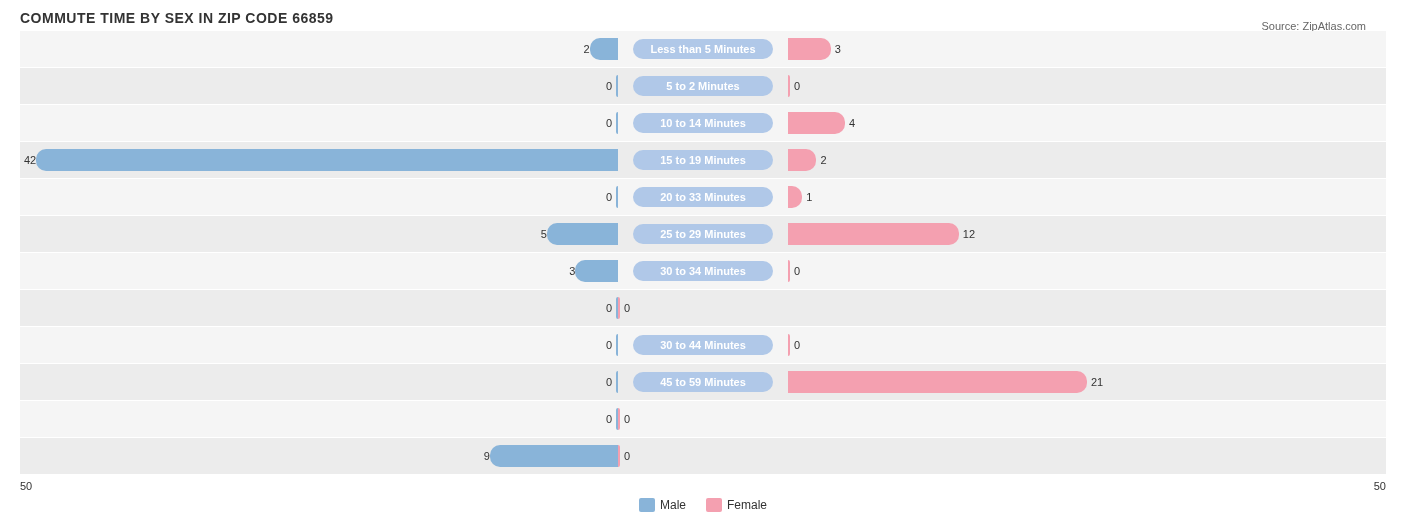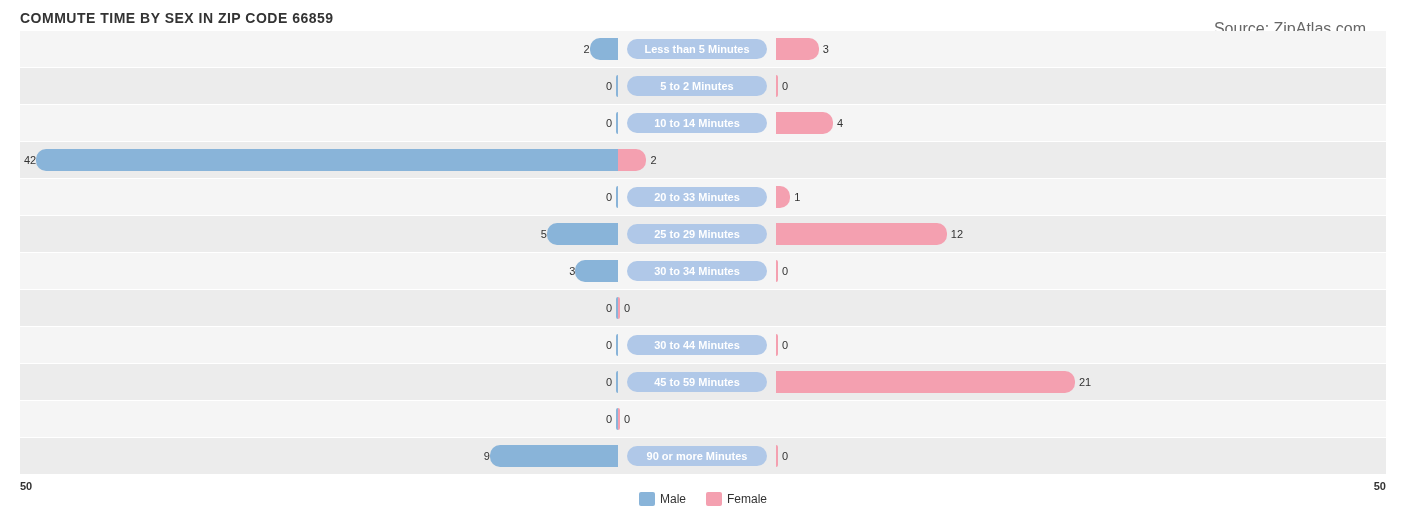--- a/index.html
+++ b/index.html
@@ -15,21 +15,21 @@
       font-weight: bold;
       text-transform: uppercase;
       color: #333;
       margin-bottom: 5px;
       letter-spacing: 0.5px;
     }
     .source {
       position: absolute;
       top: 10px;
       right: 20px;
-      font-size: 16px;
+      font-size: 11px;
       color: #666;
     }
     .chart-area {
       position: relative;
       width: 100%;
     }
     .bar-row {
       display: flex;
       align-items: center;
       height: 36px;
@@ -94,25 +94,25 @@
     }
     .axis-row {
       display: flex;
       justify-content: space-between;
       margin-top: 6px;
       padding: 0 0;
     }
     .axis-label {
       font-size: 11px;
       color: #333;
-      font-weight: bold;
     }
     .legend {
       display: flex;
       justify-content: center;
+      margin-top: 6px;
       gap: 20px;
     }
     .legend-item {
       display: flex;
       align-items: center;
       gap: 5px;
       font-size: 12px;
       color: #333;
     }
     .legend-swatch {
@@ -127,21 +127,21 @@
       width: 100%;
     }
     .row-left {
       width: calc(50% - 85px);
       display: flex;
       align-items: center;
       justify-content: flex-end;
       padding-right: 0;
     }
     .row-center {
-      width: 158px;
+      width: 170px;
       display: flex;
       align-items: center;
       justify-content: center;
       z-index: 3;
       flex-shrink: 0;
     }
     .row-right {
       width: calc(50% - 85px);
       display: flex;
       align-items: center;
@@ -227,20 +227,23 @@
     </div>
   </div>
       <div class="bar-row">
     <div class="bar-row-container">
       <div class="row-left">
         <div class="m-bar-wrap">
           <span class="male-value">42</span>
               <div class="male-bar" style="width:100%;"></div>
         </div>
       </div>
+      <div class="row-center">
+        <div class="center-label">15 to 19 Minutes</div>
+      </div>
       <div class="row-right">
         <div class="f-bar-wrap">
           <div class="female-bar" style="width:4.761904761904762%;"></div>
               <span class="female-value">2</span>
         </div>
       </div>
     </div>
   </div>
       <div class="bar-row">
     <div class="bar-row-container">
@@ -369,23 +372,20 @@
       </div>
     </div>
   </div>
       <div class="bar-row">
     <div class="bar-row-container">
       <div class="row-left">
         <div class="m-bar-wrap">
           <span class="male-value">9</span>
               <div class="male-bar" style="width:21.428571428571427%;"></div>
         </div>
-      </div>
-      <div class="row-center">
-        <div class="center-label">90 or more Minutes</div>
       </div>
       <div class="row-right">
         <div class="f-bar-wrap">
           <div class="female-bar" style="width:2px;"></div>
               <span class="female-zero-value">0</span>
         </div>
       </div>
     </div>
   </div>
     </div>

